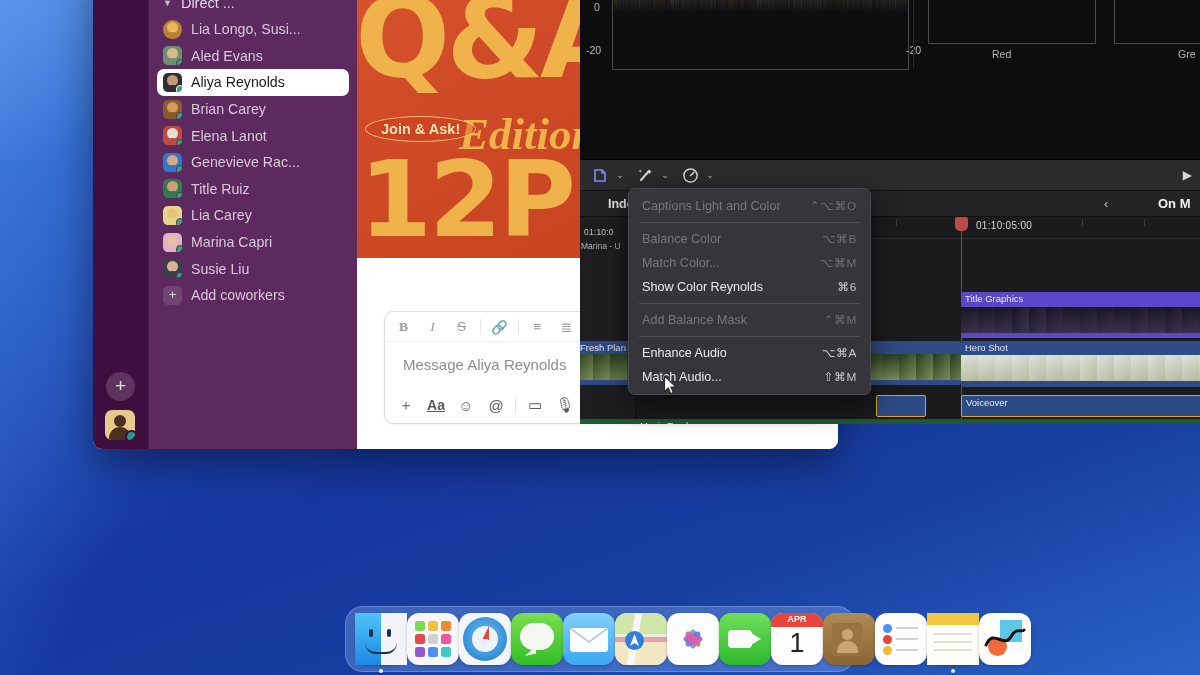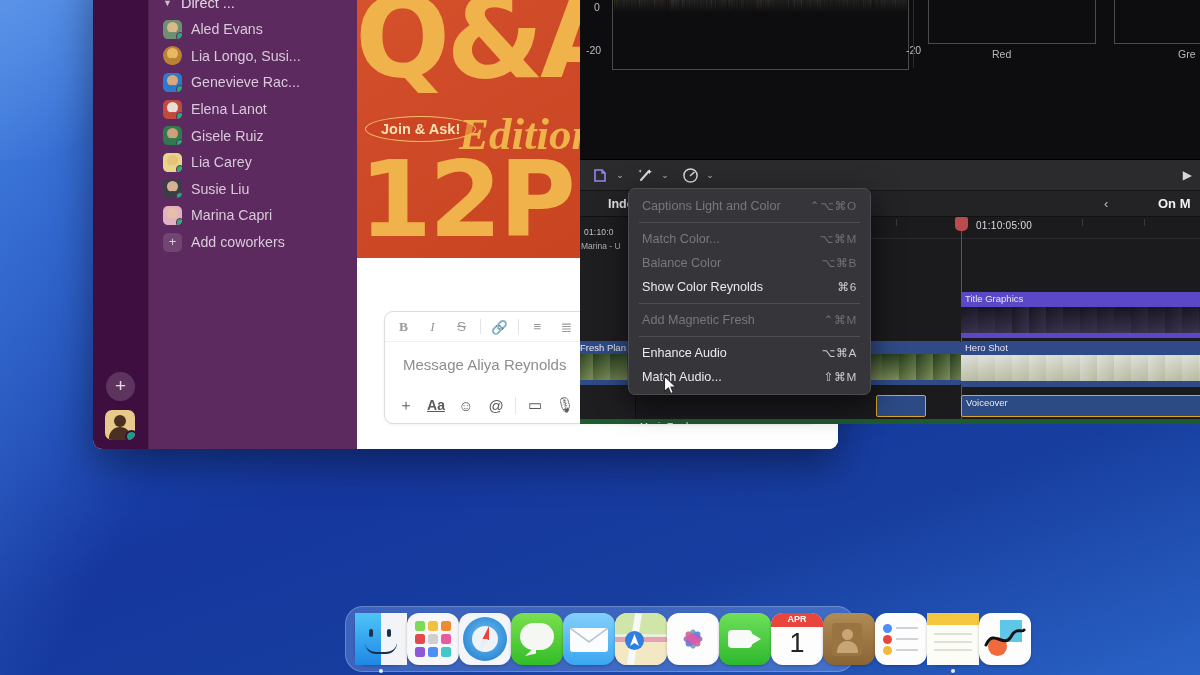--- a/index.html
+++ b/index.html
@@ -261,82 +261,98 @@
     </div>
   </div>
 
   <div class="slack-sidebar">
     <div class="sb-section">
       <span class="sb-caret">▼</span>
       <span>Direct ...</span>
     </div>
     <div id="sb-list">
         <div class="sb-item">
+          <div class="av" style="background: rgb(185, 130, 52); border-radius: 50%;">
+            <div class="f" style="background: rgb(232, 183, 94);"></div>
+            <div class="s" style="background: rgb(185, 130, 52);"></div>
+            <div class="badge2">2</div>
+          </div>
+          <span>Lia Longo, Susi...</span>
+        </div>
+        <div class="sb-item">
           <div class="av" style="background: rgb(109, 143, 115);">
             <div class="f" style="background: rgb(216, 185, 138);"></div>
             <div class="s" style="background: rgb(109, 143, 115);"></div>
             <div class="on"></div>
           </div>
           <span>Aled Evans</span>
         </div>
+        <div class="sb-item active">
+          <div class="av" style="background: rgb(47, 47, 51);">
+            <div class="f" style="background: rgb(198, 155, 116);"></div>
+            <div class="s" style="background: rgb(47, 47, 51);"></div>
+            <div class="on"></div>
+          </div>
+          <span>Aliya Reynolds</span>
+        </div>
         <div class="sb-item">
-          <div class="av" style="background: rgb(185, 130, 52); border-radius: 50%;">
-            <div class="f" style="background: rgb(232, 183, 94);"></div>
-            <div class="s" style="background: rgb(185, 130, 52);"></div>
-            <div class="badge2">2</div>
-          </div>
-          <span>Lia Longo, Susi...</span>
+          <div class="av" style="background: rgb(138, 90, 43);">
+            <div class="f" style="background: rgb(208, 154, 92);"></div>
+            <div class="s" style="background: rgb(138, 90, 43);"></div>
+            <div class="on"></div>
+          </div>
+          <span>Brian Carey</span>
+        </div>
+        <div class="sb-item">
+          <div class="av" style="background: rgb(193, 74, 63);">
+            <div class="f" style="background: rgb(233, 222, 214);"></div>
+            <div class="s" style="background: rgb(193, 74, 63);"></div>
+            <div class="on"></div>
+          </div>
+          <span>Elena Lanot</span>
         </div>
         <div class="sb-item">
           <div class="av" style="background: rgb(46, 121, 201);">
             <div class="f" style="background: rgb(216, 169, 126);"></div>
             <div class="s" style="background: rgb(46, 121, 201);"></div>
             <div class="on"></div>
           </div>
           <span>Genevieve Rac...</span>
         </div>
         <div class="sb-item">
-          <div class="av" style="background: rgb(193, 74, 63);">
-            <div class="f" style="background: rgb(233, 222, 214);"></div>
-            <div class="s" style="background: rgb(193, 74, 63);"></div>
-            <div class="on"></div>
-          </div>
-          <span>Elena Lanot</span>
-        </div>
-        <div class="sb-item">
           <div class="av" style="background: rgb(47, 122, 78);">
             <div class="f" style="background: rgb(205, 160, 122);"></div>
             <div class="s" style="background: rgb(47, 122, 78);"></div>
             <div class="on"></div>
           </div>
-          <span>Gisele Ruiz</span>
+          <span>Title Ruiz</span>
         </div>
         <div class="sb-item">
           <div class="av" style="background: rgb(232, 213, 140);">
             <div class="f" style="background: rgb(231, 194, 122);"></div>
             <div class="s" style="background: rgb(232, 213, 140);"></div>
             <div class="on"></div>
           </div>
           <span>Lia Carey</span>
         </div>
         <div class="sb-item">
+          <div class="av" style="background: rgb(227, 178, 194);">
+            <div class="f" style="background: rgb(229, 191, 166);"></div>
+            <div class="s" style="background: rgb(227, 178, 194);"></div>
+            <div class="on"></div>
+          </div>
+          <span>Marina Capri</span>
+        </div>
+        <div class="sb-item">
           <div class="av" style="background: rgb(58, 63, 71);">
             <div class="f" style="background: rgb(215, 179, 148);"></div>
             <div class="s" style="background: rgb(58, 63, 71);"></div>
             <div class="on"></div>
           </div>
           <span>Susie Liu</span>
-        </div>
-        <div class="sb-item">
-          <div class="av" style="background: rgb(227, 178, 194);">
-            <div class="f" style="background: rgb(229, 191, 166);"></div>
-            <div class="s" style="background: rgb(227, 178, 194);"></div>
-            <div class="on"></div>
-          </div>
-          <span>Marina Capri</span>
         </div>
       </div>
     <div class="sb-add">
       <span class="plusbox">+</span>
       <span>Add coworkers</span>
     </div>
   </div>
 
   <div class="slack-main">
     <div class="poster">
@@ -830,34 +846,34 @@
 
 <div id="fcp-menu" style="position:absolute;left:628px;top:188px;width:243px;padding:5px 0;
             background:#35353a;border:1px solid #4a4a50;border-radius:7px;
             box-shadow:0 10px 30px rgba(0,0,0,.6);z-index:60;">
 <div style="display: flex; align-items: center; justify-content: space-between; height: 24px; margin: 0px 4px; padding: 0px 9px; border-radius: 4px; font-size: 12.6px;">
       <span style="color: rgb(119, 119, 125);">Captions Light and Color</span>
       <span style="font-size: 11.8px; letter-spacing: 0.7px; color: rgb(111, 111, 117);">⌃⌥⌘O</span>
     </div>
     <div style="height: 1px; background: rgb(78, 78, 85); margin: 4px 10px;"></div>
     <div style="display: flex; align-items: center; justify-content: space-between; height: 24px; margin: 0px 4px; padding: 0px 9px; border-radius: 4px; font-size: 12.6px;">
+      <span style="color: rgb(119, 119, 125);">Balance Color</span>
+      <span style="font-size: 11.8px; letter-spacing: 0.7px; color: rgb(111, 111, 117);">⌥⌘B</span>
+    </div>
+    <div style="display: flex; align-items: center; justify-content: space-between; height: 24px; margin: 0px 4px; padding: 0px 9px; border-radius: 4px; font-size: 12.6px;">
       <span style="color: rgb(119, 119, 125);">Match Color...</span>
       <span style="font-size: 11.8px; letter-spacing: 0.7px; color: rgb(111, 111, 117);">⌥⌘M</span>
-    </div>
-    <div style="display: flex; align-items: center; justify-content: space-between; height: 24px; margin: 0px 4px; padding: 0px 9px; border-radius: 4px; font-size: 12.6px;">
-      <span style="color: rgb(119, 119, 125);">Balance Color</span>
-      <span style="font-size: 11.8px; letter-spacing: 0.7px; color: rgb(111, 111, 117);">⌥⌘B</span>
     </div>
     <div style="display: flex; align-items: center; justify-content: space-between; height: 24px; margin: 0px 4px; padding: 0px 9px; border-radius: 4px; font-size: 12.6px;">
       <span style="color: rgb(234, 234, 238);">Show Color Reynolds</span>
       <span style="font-size: 11.8px; letter-spacing: 0.7px; color: rgb(201, 201, 206);">⌘6</span>
     </div>
     <div style="height: 1px; background: rgb(78, 78, 85); margin: 4px 10px;"></div>
     <div style="display: flex; align-items: center; justify-content: space-between; height: 24px; margin: 0px 4px; padding: 0px 9px; border-radius: 4px; font-size: 12.6px;">
-      <span style="color: rgb(119, 119, 125);">Add Magnetic Fresh</span>
+      <span style="color: rgb(119, 119, 125);">Add Balance Mask</span>
       <span style="font-size: 11.8px; letter-spacing: 0.7px; color: rgb(111, 111, 117);">⌃⌘M</span>
     </div>
     <div style="height: 1px; background: rgb(78, 78, 85); margin: 4px 10px;"></div>
     <div style="display: flex; align-items: center; justify-content: space-between; height: 24px; margin: 0px 4px; padding: 0px 9px; border-radius: 4px; font-size: 12.6px;">
       <span style="color: rgb(234, 234, 238);">Enhance Audio</span>
       <span style="font-size: 11.8px; letter-spacing: 0.7px; color: rgb(201, 201, 206);">⌥⌘A</span>
     </div>
     <div style="display: flex; align-items: center; justify-content: space-between; height: 24px; margin: 0px 4px; padding: 0px 9px; border-radius: 4px; font-size: 12.6px;">
       <span style="color: rgb(234, 234, 238);">Match Audio...</span>
       <span style="font-size: 11.8px; letter-spacing: 0.7px; color: rgb(201, 201, 206);">⇧⌘M</span>

